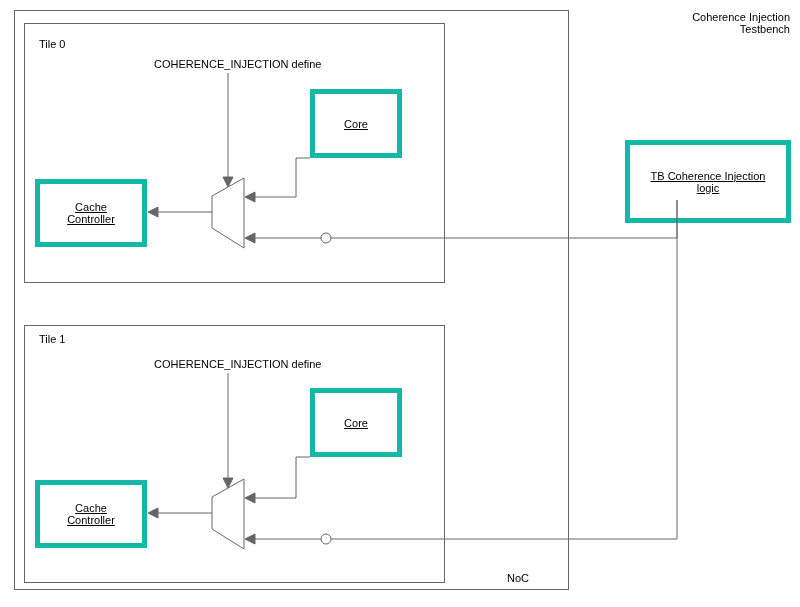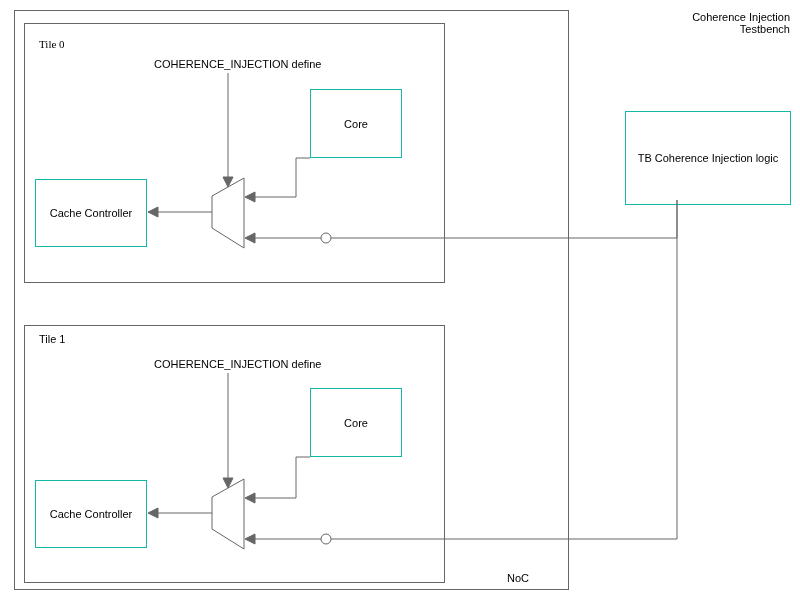--- a/index.html
+++ b/index.html
@@ -1,41 +1,41 @@
 <!DOCTYPE html>
 <html><head>
 <meta charset="utf-8">
 <style>
   html,body{margin:0;padding:0;background:#fff;font-family:Arial,Helvetica,sans-serif;font-size:11px;color:#000;}
   .canvas{position:relative;width:800px;height:607px;}
-  .box{position:absolute;border:1px solid #14b8a6;background:#fff;display:flex;align-items:center;justify-content:center;text-align:center;padding:6px;box-sizing:border-box;}
+  .box{position:absolute;border:5px solid #14b8a6;background:#fff;display:flex;align-items:center;justify-content:center;text-align:center;padding:12px;box-sizing:border-box;text-decoration:underline;}
   .container{position:absolute;border:1px solid #666;background:transparent;box-sizing:border-box;}
   .label{position:absolute;background:transparent;font-size:11px;white-space:nowrap;}
   .label.block{white-space:normal;text-align:right;}
   svg{position:absolute;left:0;top:0;width:800px;height:607px;pointer-events:none;}
   line,polyline,polygon,path{stroke:#666;fill:none;stroke-width:1;}
   .arrow{fill:#666;}
   .hollow{fill:#fff;stroke:#666;}
 </style>
 </head>
 <body>
 
 <div class="canvas">
 
   <div class="container" style="left:14px;top:10px;width:555px;height:580px;"></div>
   <span class="label" style="left:507px;top:572px;">NoC</span>
 
   <span class="label block" style="left:686px;top:11px;width:104px;">Coherence Injection Testbench</span>
 
-  <div class="box" style="left:625px;top:111px;width:166px;height:94px;">
+  <div class="box" style="left:625px;top:140px;width:166px;height:83px;">
      <span>TB Coherence Injection logic</span>
   </div>
 
   <div class="container" style="left:24px;top:23px;width:421px;height:260px;"></div>
-  <span class="label" style="left:39px;top:38px;font-family:Liberation Serif, serif;">Tile 0</span>
+  <span class="label" style="left:39px;top:38px;">Tile 0</span>
   <span class="label" style="left:154px;top:58px;">COHERENCE_INJECTION define</span>
 
   <div class="box" style="left:310px;top:89px;width:92px;height:69px;">
      <span>Core</span>
   </div>
 
   <div class="box" style="left:35px;top:179px;width:112px;height:68px;">
      <span>Cache Controller</span>
   </div>
 

